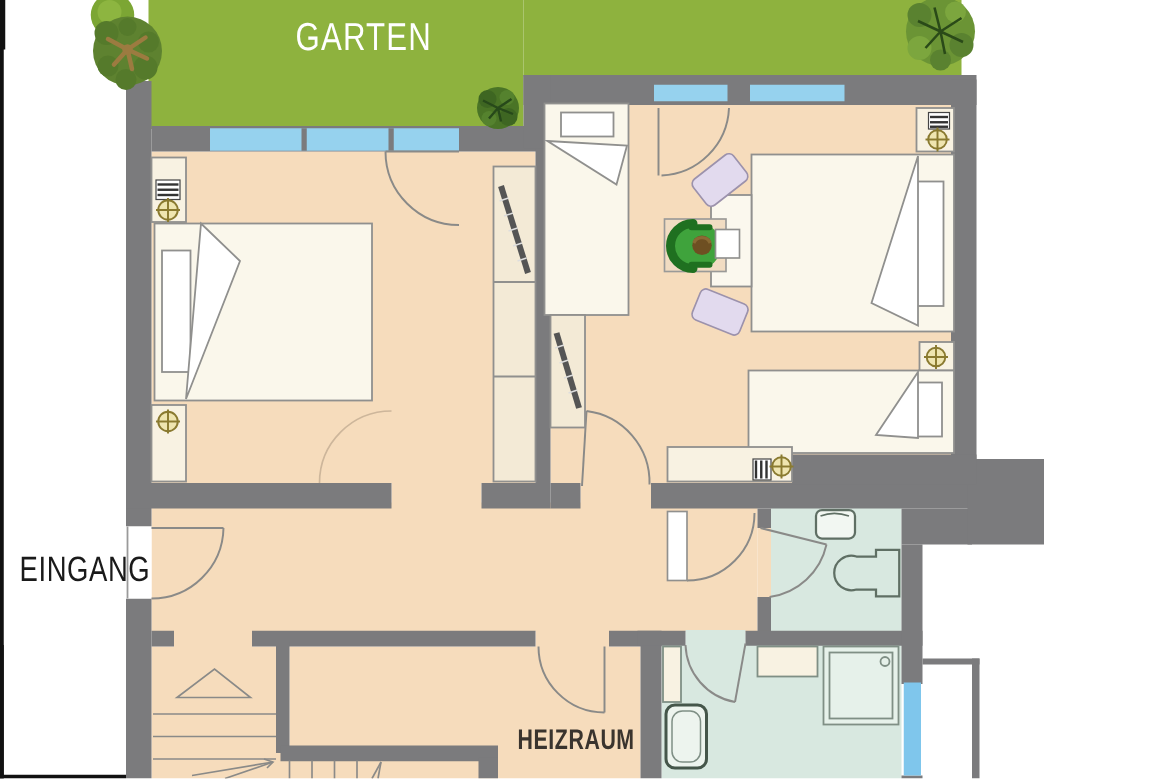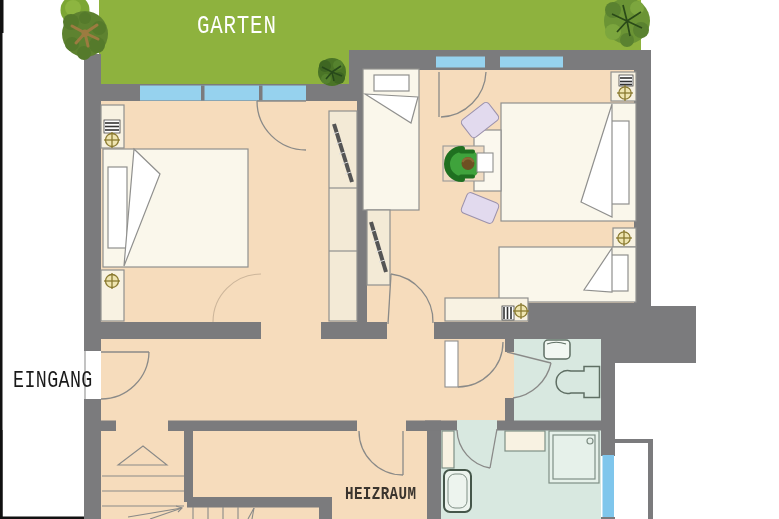--- a/index.html
+++ b/index.html
@@ -1,16 +1,16 @@
 <!DOCTYPE html>
 <html><head>
 <meta charset="utf-8">
 <style>
 html,body{margin:0;padding:0;background:#fff;}
-#wrap{position:relative;width:779px;height:519px;overflow:hidden;font-family:Liberation Mono, monospace;}
+#wrap{position:relative;width:779px;height:519px;overflow:hidden;font-family:Liberation Sans, sans-serif;}
 </style>
 </head>
 <body>
 <div id="wrap">
 <svg width="779" height="519" viewBox="0 0 779 519">
 <rect x="0" y="0" width="779" height="519" fill="#ffffff"></rect>
 
 <rect x="0" y="0" width="2.5" height="519" fill="#111"></rect>
 <rect x="0" y="0" width="3.5" height="33" fill="#111"></rect>
 <rect x="0" y="430" width="2.5" height="89" fill="#111"></rect>

